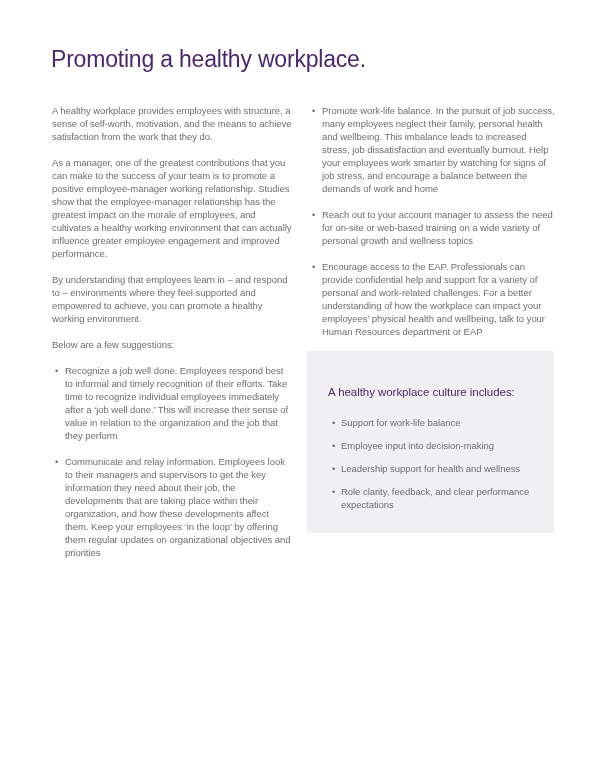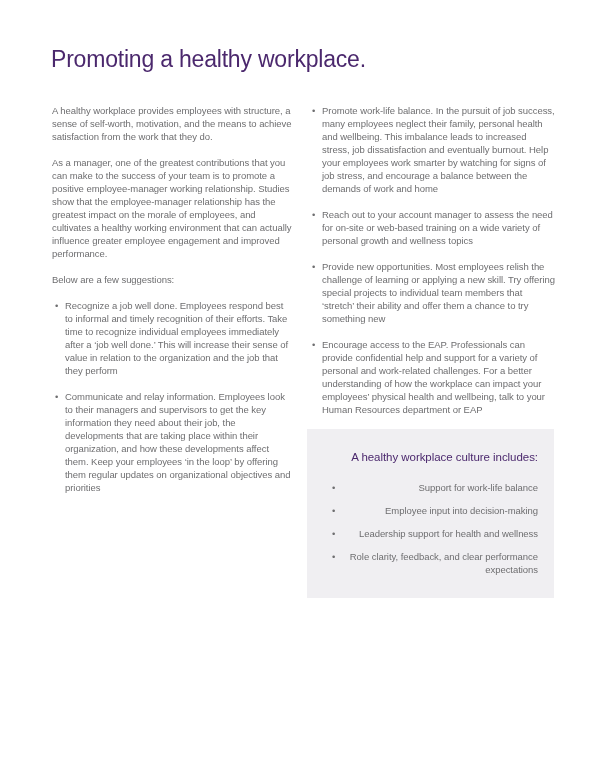--- a/index.html
+++ b/index.html
@@ -26,22 +26,21 @@
 
   ul.bullets{list-style:none;margin:0;padding:0;}
   ul.bullets li{position:relative;padding-left:11px;margin:0 0 13px 0;}
   ul.bullets li::before{content:"\2022";position:absolute;left:1px;top:0;color:#6e6e70;}
   .col-left ul.bullets{margin-left:2px;}
   .col-right ul.bullets{margin-left:4px;}
 
   .culture-box{
     margin-top:8px;width:247px;box-sizing:border-box;
     background:#f0eff2;
-    padding:21px 16px 12px 21px;
-    text-align:right;
+    padding:34px 16px 12px 21px;
   }
   .culture-box .box-heading{
     color:#4b286d;font-size:11.5px;line-height:14px;margin:0 0 17px 0;
   }
   .culture-box ul.bullets{margin-left:4px;}
   .culture-box ul.bullets li{padding-left:9px;margin-bottom:10px;}
   .culture-box ul.bullets li::before{left:0;}
 
   .leaves{position:absolute;left:341px;top:610px;}
 
@@ -64,32 +63,32 @@
 </head>
 <body>
 
 <div class="page">
 
   <h1 class="title">Promoting a healthy workplace.</h1>
 
   <div class="col col-left">
     <p>A healthy workplace provides employees with structure, a sense of self-worth, motivation, and the means to achieve satisfaction from the work that they do.</p>
     <p>As a manager, one of the greatest contributions that you can make to the success of your team is to promote a positive employee-manager working relationship. Studies show that the employee-manager relationship has the greatest impact on the morale of employees, and cultivates a healthy working environment that can actually influence greater employee engagement and improved performance.</p>
+    <p>By understanding that employees learn in – and respond to – environments where they feel supported and empowered to achieve, you can promote a healthy working environment.</p>
     <p class="suggestions">Below are a few suggestions:</p>
     <ul class="bullets">
       <li><span>Recognize a job well done. Employees respond best to informal and timely recognition of their efforts. Take time to recognize individual employees immediately after a ‘job well done.’ This will increase their sense of value in relation to the organization and the job that they perform</span></li>
       <li><span>Communicate and relay information. Employees look to their managers and supervisors to get the key information they need about their job, the developments that are taking place within their organization, and how these developments affect them. Keep your employees ‘in the loop’ by offering them regular updates on organizational objectives and priorities</span></li>
     </ul>
   </div>
 
   <div class="col col-right">
     <ul class="bullets">
       <li><span>Promote work-life balance. In the pursuit of job success, many employees neglect their family, personal health and wellbeing. This imbalance leads to increased stress, job dissatisfaction and eventually burnout. Help your employees work smarter by watching for signs of job stress, and encourage a balance between the demands of work and home</span></li>
       <li><span>Reach out to your account manager to assess the need for on-site or web-based training on a wide variety of personal growth and wellness topics</span></li>
-      <li><span>Provide new opportunities. Most employees relish the challenge of learning or applying a new skill. Try offering special projects to individual team members that ‘stretch’ their ability and offer them a chance to try something new</span></li>
       <li><span>Encourage access to the EAP. Professionals can provide confidential help and support for a variety of personal and work-related challenges. For a better understanding of how the workplace can impact your employees’ physical health and wellbeing, talk to your Human Resources department or EAP</span></li>
     </ul>
 
     <div class="culture-box">
       <div class="box-heading">A healthy workplace culture includes:</div>
       <ul class="bullets">
         <li><span>Support for work-life balance</span></li>
         <li><span>Employee input into decision-making</span></li>
         <li><span>Leadership support for health and wellness</span></li>
         <li><span>Role clarity, feedback, and clear performance expectations</span></li>

